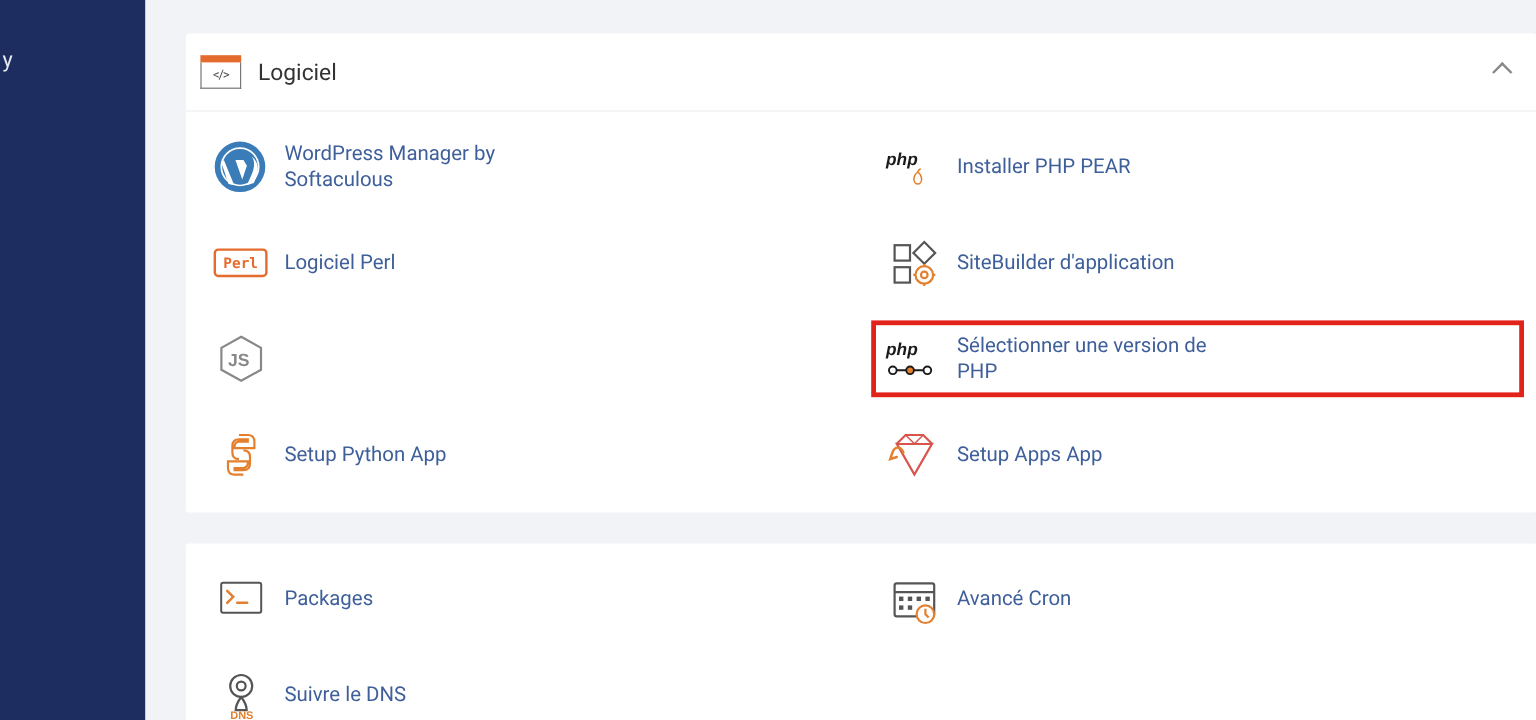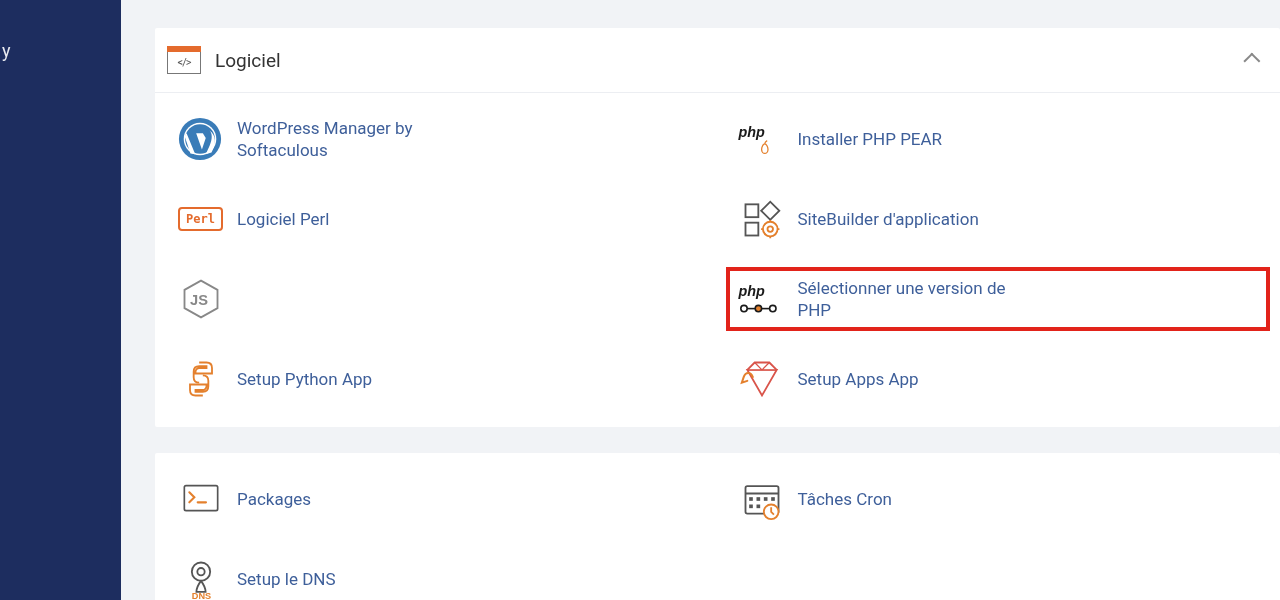--- a/index.html
+++ b/index.html
@@ -266,33 +266,33 @@
                     <rect x="18" y="22" width="4" height="4"></rect>
                     <rect x="26" y="22" width="4" height="4"></rect>
                     <rect x="34" y="22" width="4" height="4"></rect>
                     <rect x="10" y="30" width="4" height="4"></rect>
                     <rect x="18" y="30" width="4" height="4"></rect>
                   </g>
                 <circle cx="34" cy="38" r="8" fill="#fff" stroke="#e4802d" stroke-width="2"></circle>
                 <path d="M34 33v5l3 3" fill="none" stroke="#e4802d" stroke-width="2"></path>
               </svg>
             </span>
-            <span class="label">Tâches Cron</span>
+            <span class="label">Avancé Cron</span>
           </a>
 
           <a class="item">
             <span class="icon-slot">
               <svg viewBox="0 0 48 48" width="44" height="46">
                 <circle cx="24" cy="16" r="10" fill="none" stroke="#555" stroke-width="2"></circle>
                 <circle cx="24" cy="16" r="4" fill="none" stroke="#555" stroke-width="2"></circle>
                 <path d="M24 26c-3 4-5 8-5 12h10c0-4-2-8-5-12z" fill="none" stroke="#555" stroke-width="2"></path>
                 <text x="14" y="46" font-family="Arial" font-size="10" fill="#e4802d" font-weight="600">DNS</text>
               </svg>
             </span>
-            <span class="label">Setup le DNS</span>
+            <span class="label">Suivre le DNS</span>
           </a>
 
         </div>
       </div>
     </section>
 
   </main>
 </div>
 
 </body></html>

